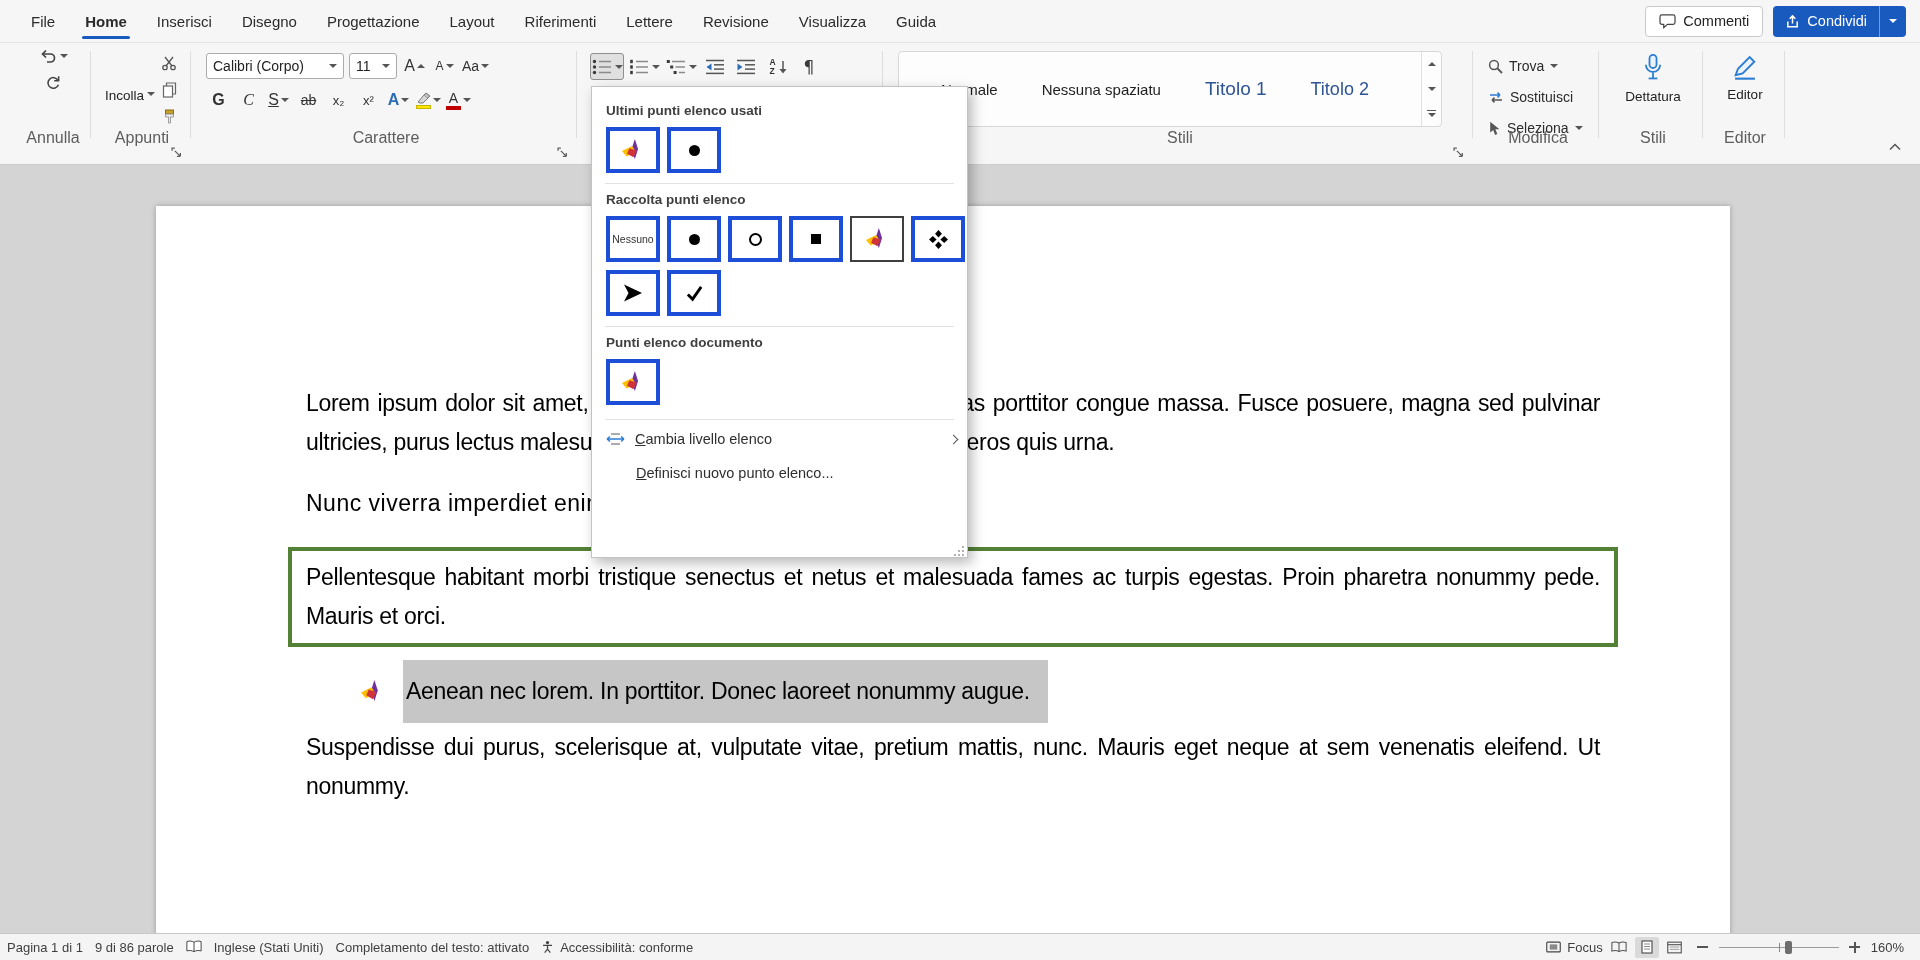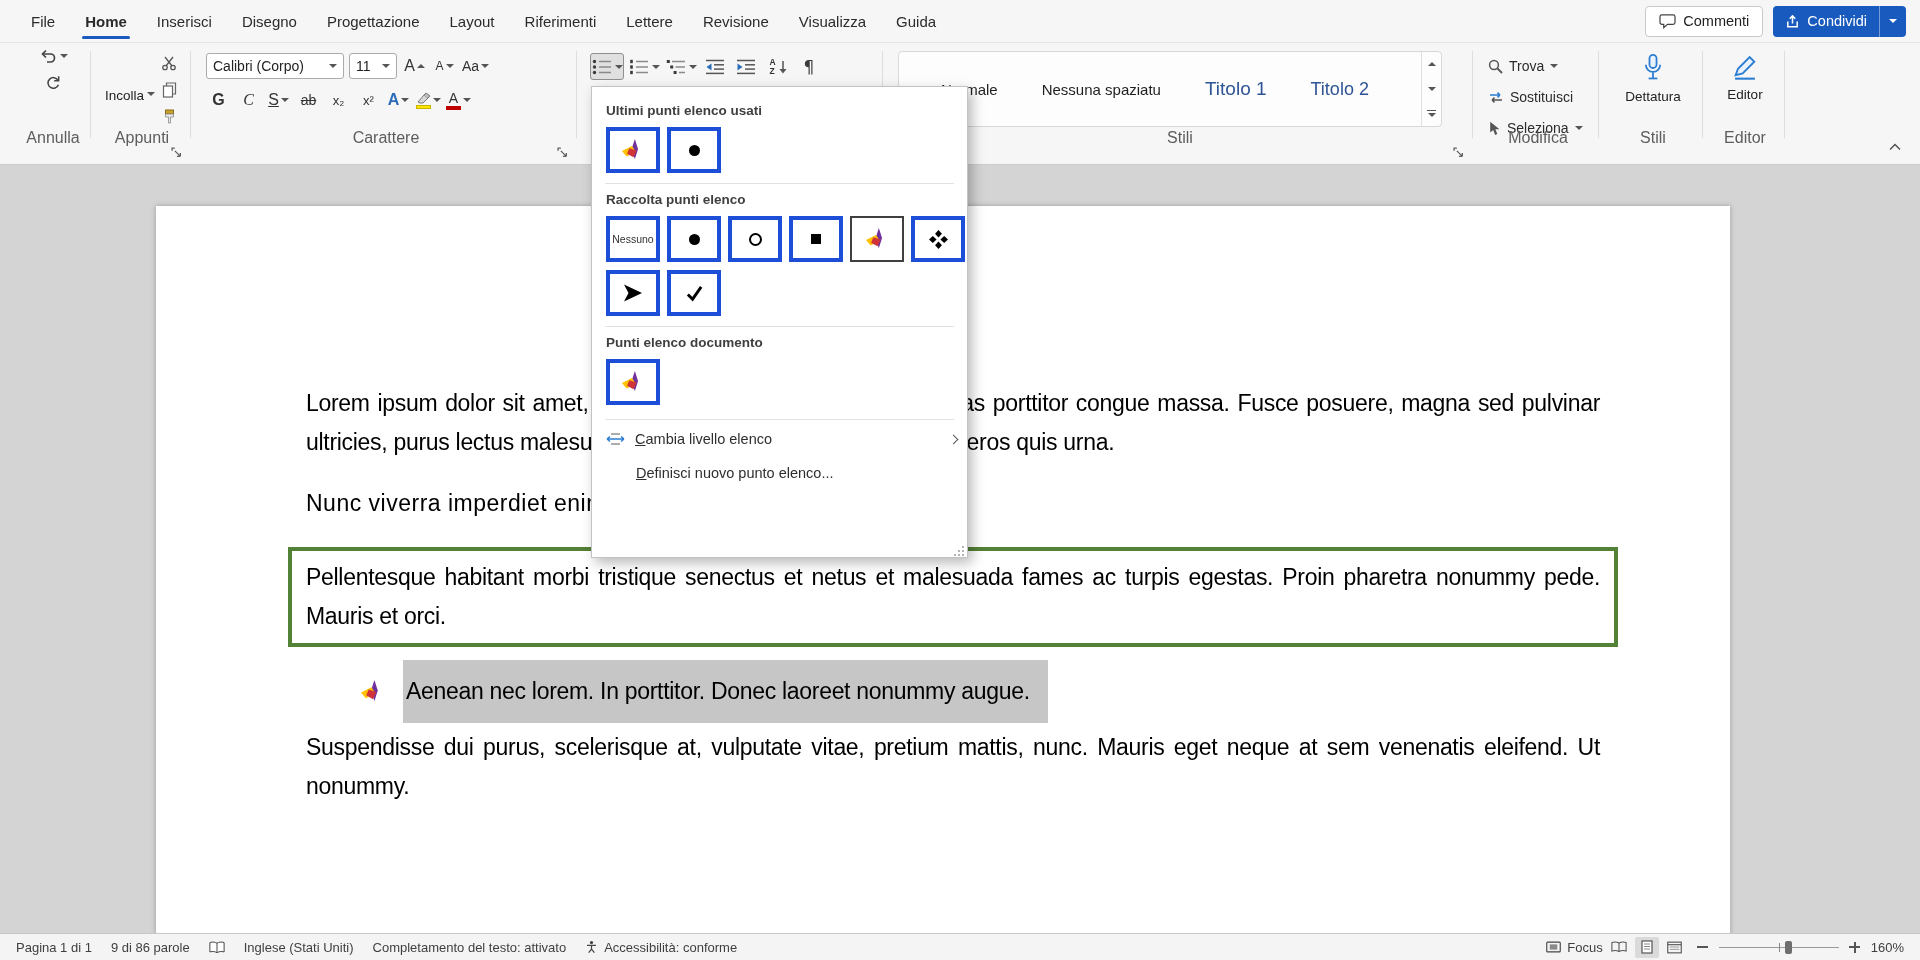--- a/index.html
+++ b/index.html
@@ -118,21 +118,21 @@
   .p1{margin-bottom:22px}
   .p2{margin-bottom:24px;letter-spacing:0.5px !important}
   .greenbox{border:4px solid #538135;padding:7px 14px;margin:0 -18px 13px -18px}
   .bullet-line{display:flex;align-items:center;margin:0 0 5px 55px}
   .bullet-line .star-bullet{width:23px;height:23px;margin-right:19px;flex:0 0 auto}
   .hl{background:#c6c6c6;padding:12px 18px 12px 3px;font-size:23px;line-height:39px;letter-spacing:-0.3px}
   .p5{margin-top:0}
 
   
   .statusbar{position:absolute;left:0;right:0;bottom:0;height:27px;background:#f4f4f4;border-top:1px solid #c8c8c8;display:flex;align-items:center;font-size:13px;color:#3f3f3f;z-index:30}
-  .sb-left{display:flex;align-items:center;gap:19px;padding-left:16px}
+  .sb-left{display:flex;align-items:flex-start;gap:12px;padding-left:7px}
   .sb-right{margin-left:auto;display:flex;align-items:center;gap:4px;padding-right:16px}
   .sb-item{display:flex;align-items:center;gap:6px;white-space:nowrap}
   .vbtn{width:24px;height:21px;display:flex;align-items:center;justify-content:center;border-radius:2px}
   .vbtn.active{background:#dadada}
   .zoom-track{position:relative;width:120px;height:15px}
   .zoom-track .line{position:absolute;left:0;right:0;top:7px;height:1.5px;background:#9a9a9a}
   .zoom-track .tick{position:absolute;left:50%;top:3px;width:1.5px;height:9px;background:#8a8a8a}
   .zoom-track .thumb{position:absolute;left:55%;top:1px;width:7px;height:13px;background:#6e6e6e;border-radius:2px}
   .minus{width:11px;height:2px;background:#555}
   .plus{position:relative;width:11px;height:11px}

